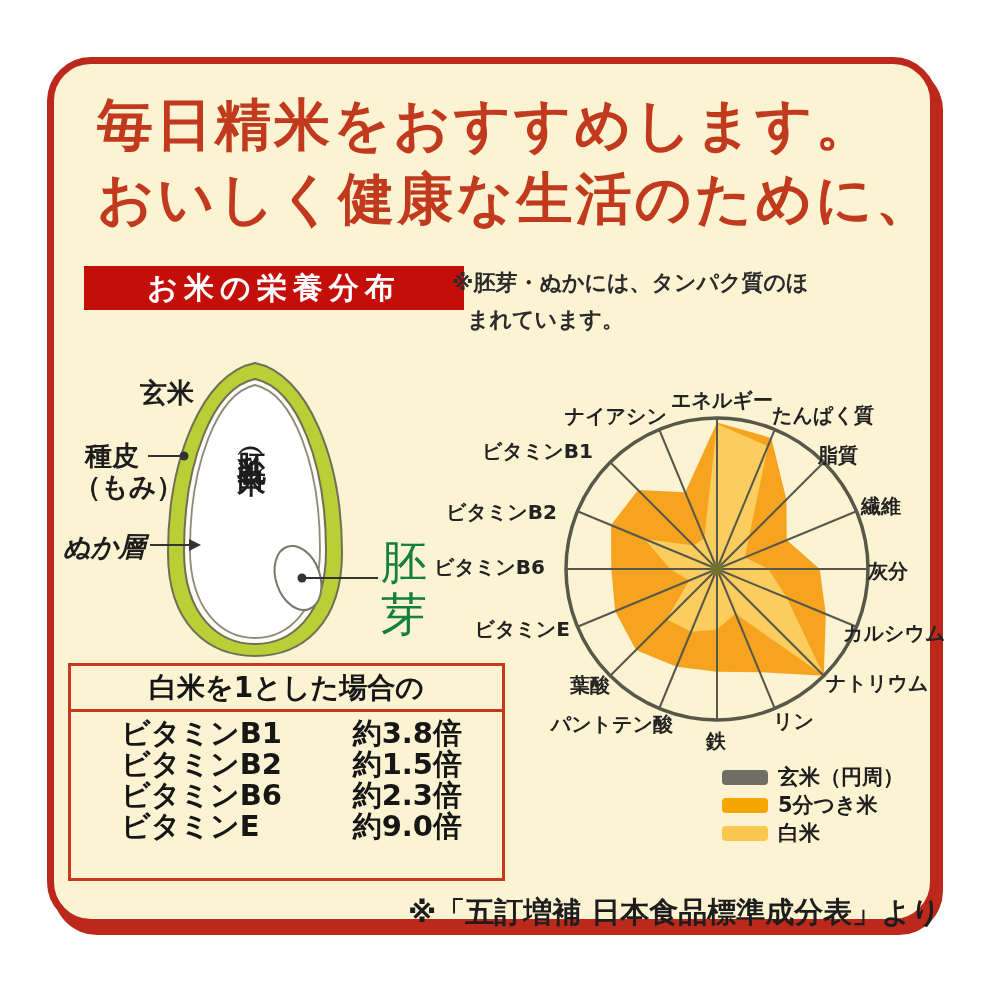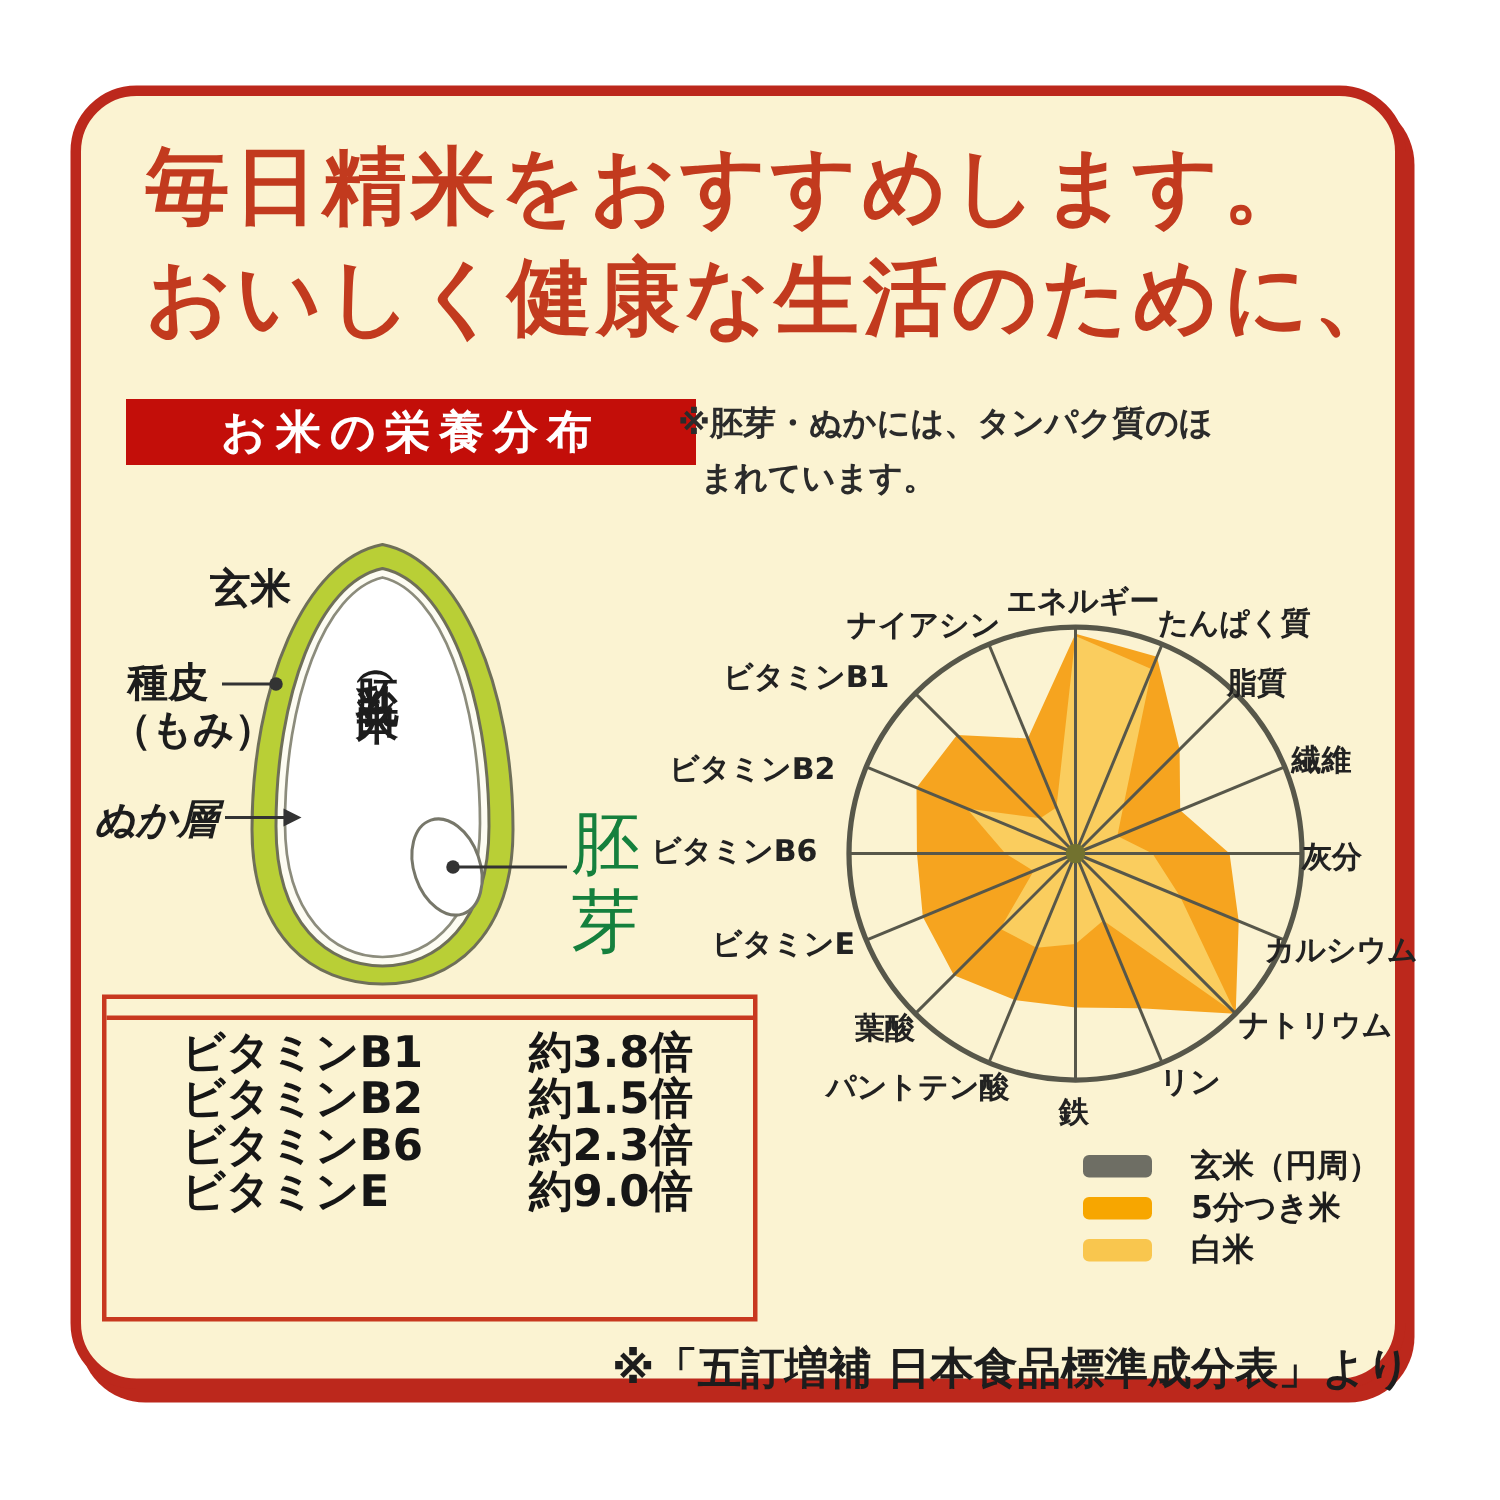--- a/index.html
+++ b/index.html
@@ -29,21 +29,21 @@
         border:3px solid #C8381F;box-sizing:border-box;background:transparent;}
   .cmp-head{border-bottom:3px solid #C8381F;text-align:center;
         padding:6px 0 5px 0;font-weight:600;color:#161616;}
   .cmp-head .h1{font-size:28px;line-height:32px;}
   .cmp-head .h2{font-size:26px;line-height:31px;}
   .cmp-body{padding-top:6px;}
   .cmp-row{display:flex;justify-content:space-between;font-size:29px;
         font-weight:600;line-height:31px;color:#161616;
         padding:0 40px 0 50px;}
   .legend{position:absolute;left:722px;top:768px;}
-  .legend-item{display:flex;align-items:center;margin-bottom:10px;height:18px;gap:16px;}
+  .legend-item{display:flex;align-items:center;margin-bottom:10px;height:18px;}
   .legend-swatch{width:46px;height:15px;border-radius:4px;margin-right:10px;}
   .legend-label{font-size:21px;font-weight:bold;color:#1d1d1d;white-space:nowrap;}
   .source-note{position:absolute;left:408px;top:893px;width:540px;
         font-size:29px;font-weight:600;color:#1d1d1d;white-space:nowrap;}
   svg text{font-family:"DejaVu Sans","Liberation Sans",sans-serif;}
 </style>
 </head>
 <body>
 
 <div class="panel"></div>
@@ -136,20 +136,21 @@
     <span class="legend-label">5分つき米</span>
   </div>
   <div class="legend-item">
     <span class="legend-swatch" style="background: rgb(249, 198, 78);"></span>
     <span class="legend-label">白米</span>
   </div>
 </div>
 
 <div class="cmp-table">
   <div class="cmp-head">
+    <div class="h1">白米を1とした場合の</div>
   </div>
   <div class="cmp-body">
     <div class="cmp-row">
       <span>ビタミンB1</span>
       <span>約3.8倍</span>
     </div>
     <div class="cmp-row">
       <span>ビタミンB2</span>
       <span>約1.5倍</span>
     </div>

